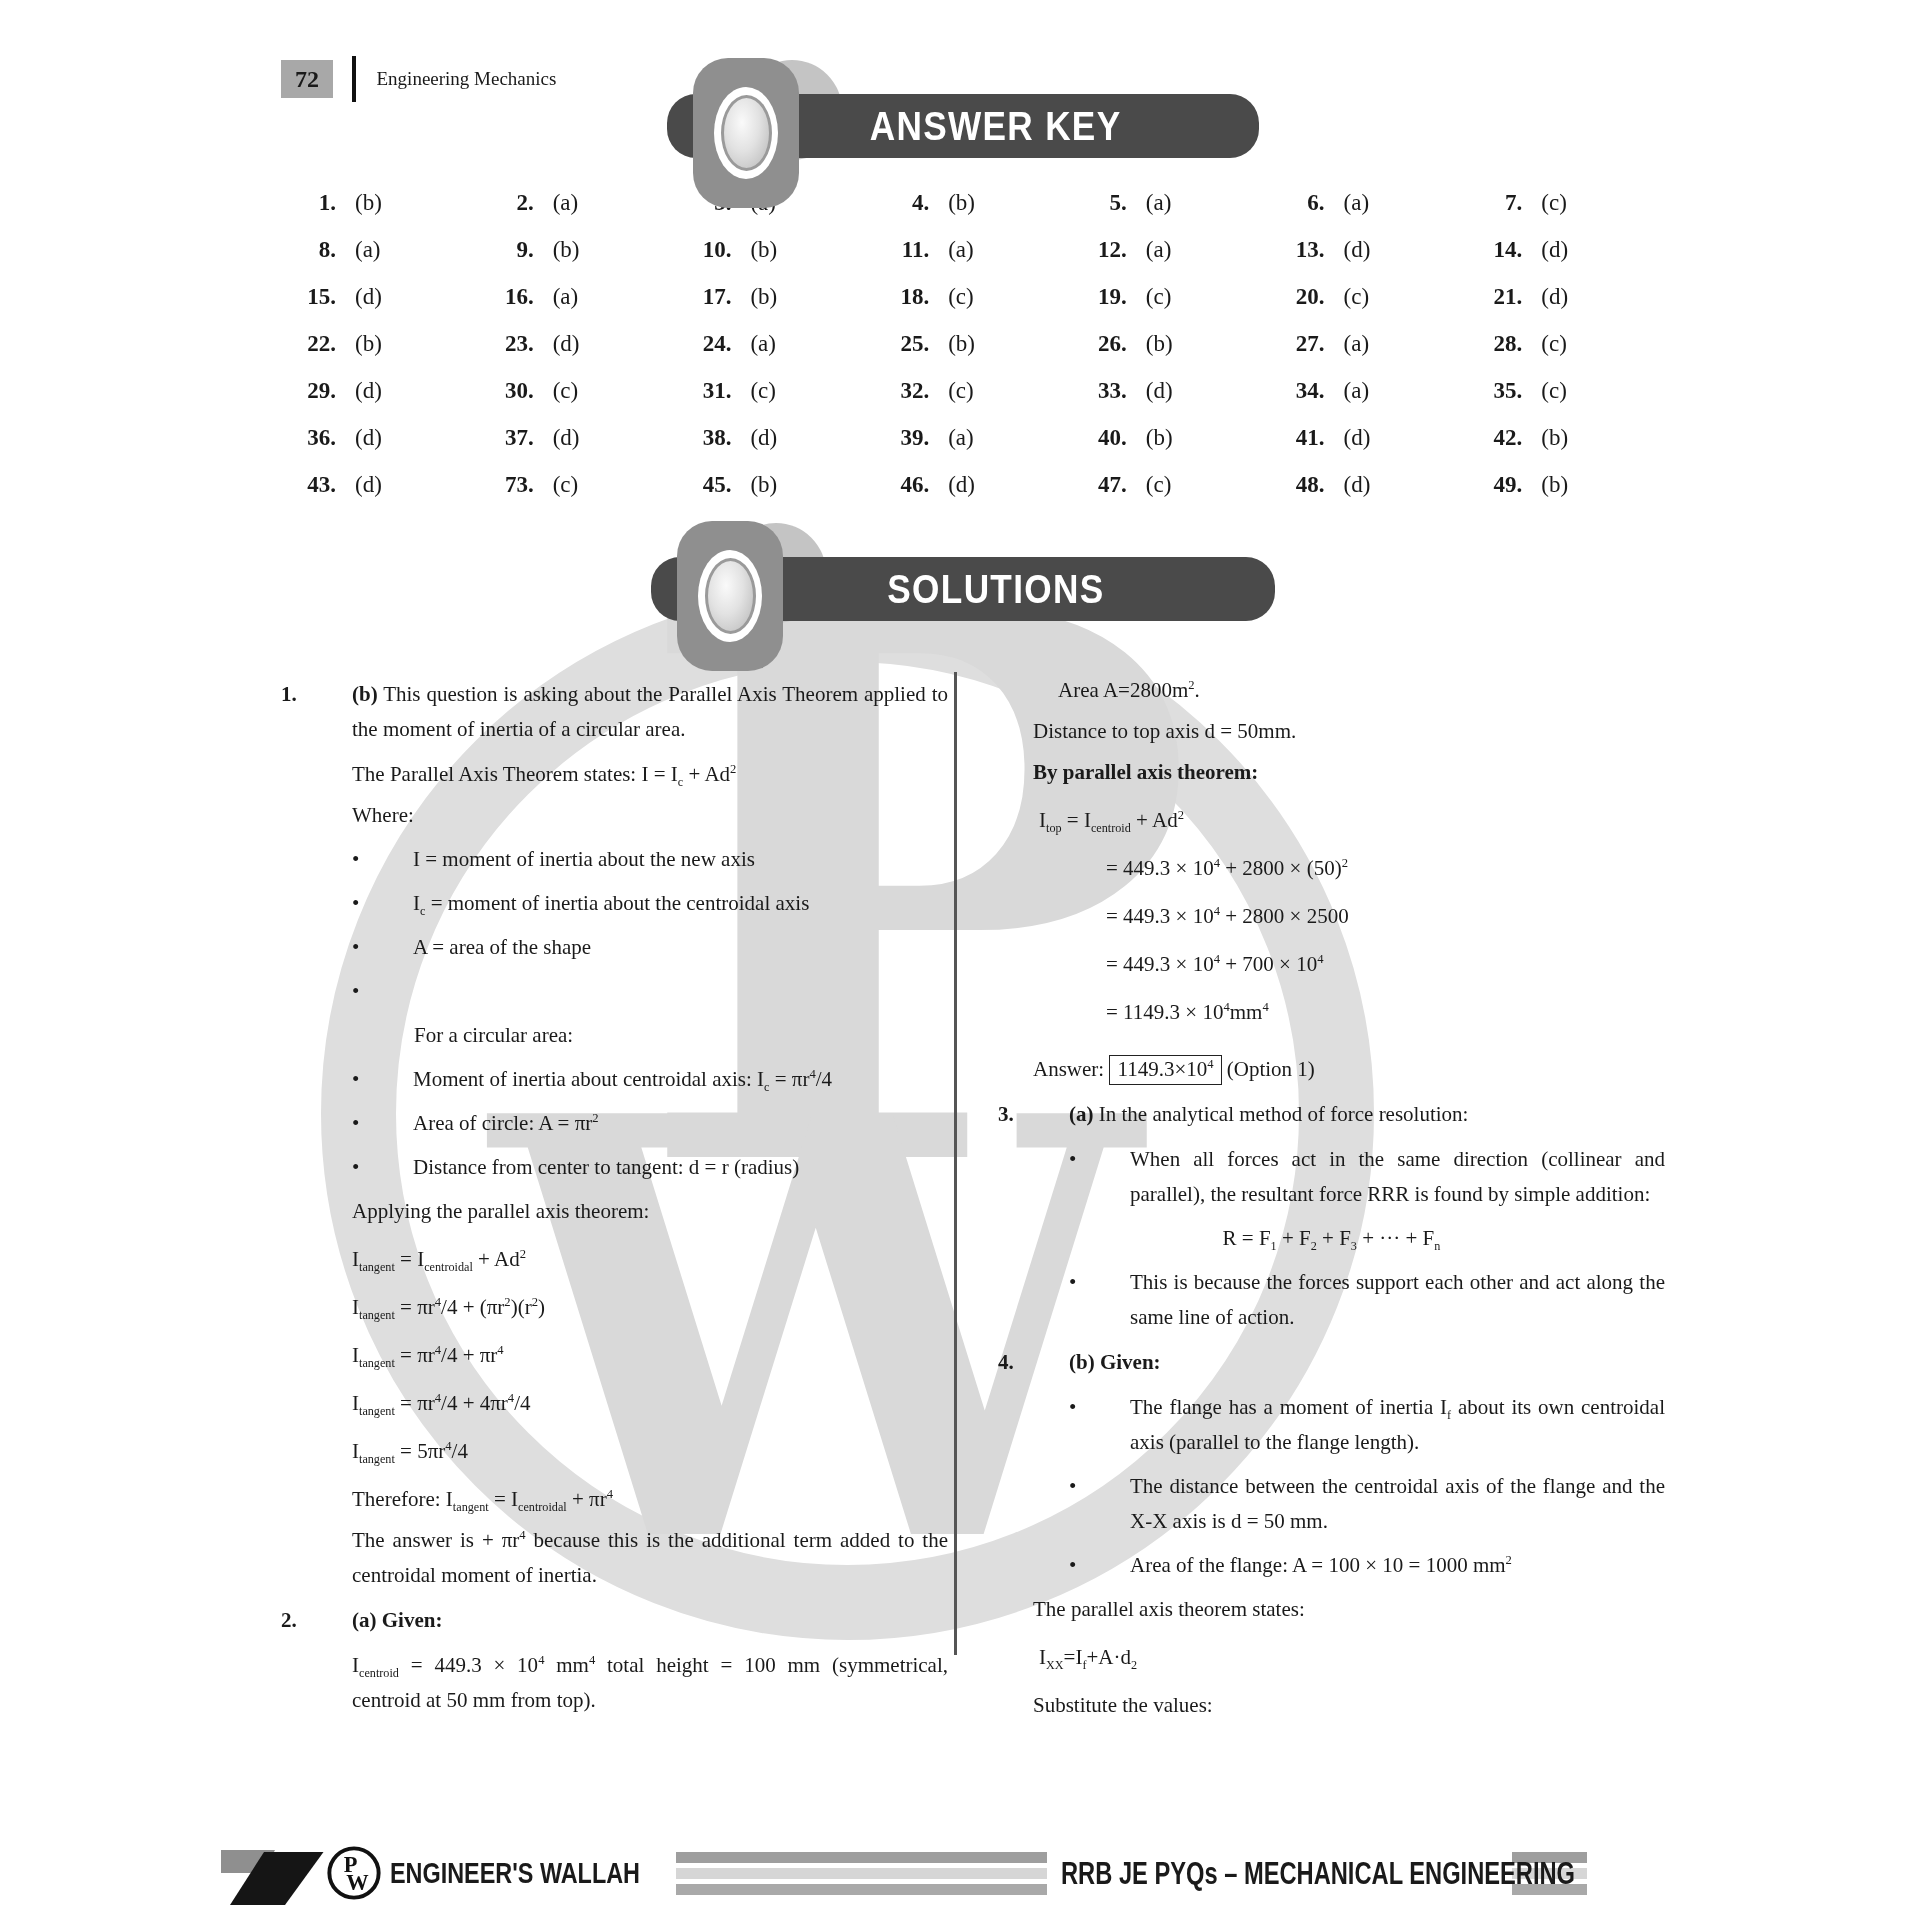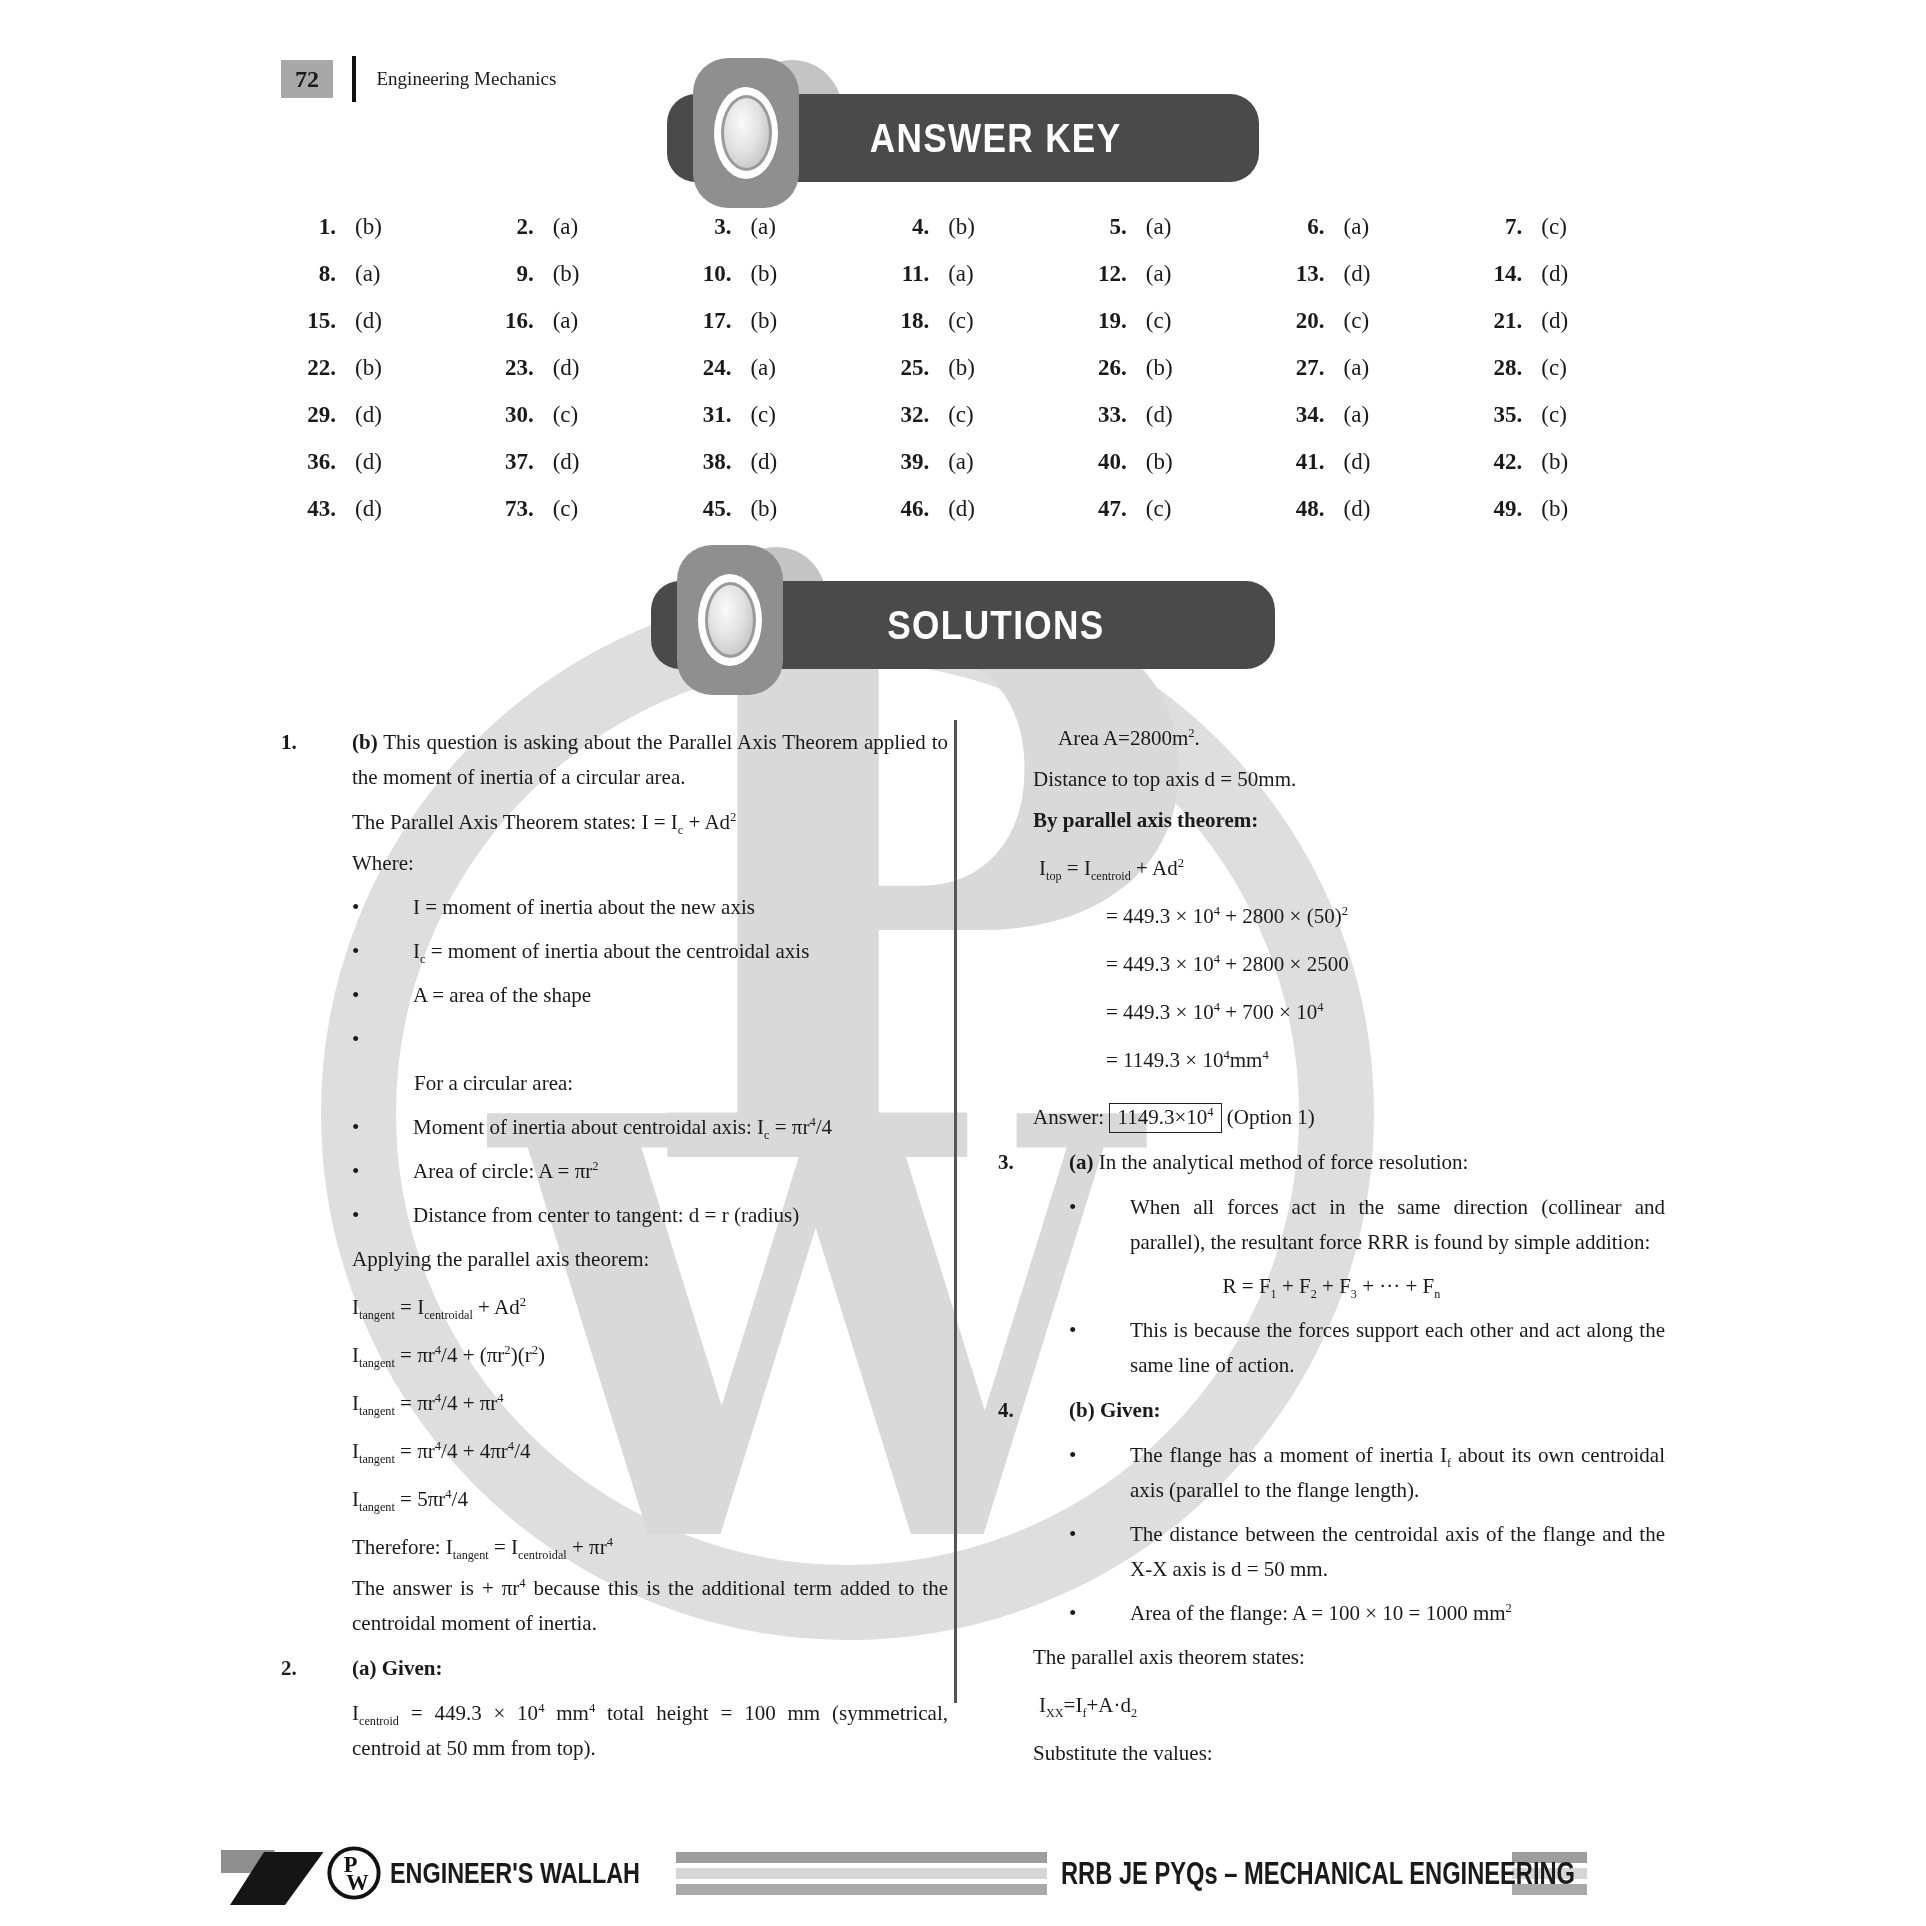--- a/index.html
+++ b/index.html
@@ -11,21 +11,21 @@
   .wm-letter{font-family:"DejaVu Serif",serif;color:#d9d9d9;font-weight:bold;line-height:1;}
   .wm-p{left:632px;top:517px;font-size:752px;}
   .wm-w{left:492px;top:1043px;font-size:577px;}
   
   .hdr{position:absolute;z-index:1;left:281px;top:56px;display:flex;align-items:center;}
   .pagebox{width:52px;height:38px;background:#a8a8a8;display:flex;align-items:center;justify-content:center;
            font-weight:bold;font-size:24px;}
   .hdr-rule{width:3.5px;height:46px;background:#111;margin-left:19px;}
   .hdr-title{margin-left:21px;font-size:19px;}
   
-  .banner{position:relative;z-index:2;width:592px;margin:0 auto;height:88px;}
+  .banner{position:relative;z-index:2;width:592px;margin:0 auto;height:64px;}
   .banner-pill{position:absolute;left:0;top:0;width:100%;height:100%;background:#4a4a4a;border-radius:29px;
                display:flex;align-items:center;justify-content:center;z-index:2;}
   .banner-label{color:#fff;font-family:"Liberation Sans",sans-serif;font-weight:bold;font-size:40px;
                 letter-spacing:1.5px;transform:scaleX(.88);white-space:nowrap;padding-left:75px;}
   .banner-fold{position:absolute;left:75px;top:-34px;width:100px;height:100px;border-radius:50%;
                background:#c4c4c4;z-index:1;}
   .banner-ring{position:absolute;left:26px;top:-36px;width:106px;height:150px;background:#8f8f8f;
                border-radius:35px;z-index:3;display:flex;align-items:center;justify-content:center;}
   .ring-white{width:64px;height:92px;background:#fff;border-radius:50%;display:flex;align-items:center;justify-content:center;}
   .ring-core{width:45px;height:70px;border-radius:50%;border:3.5px solid #9a9a9a;

